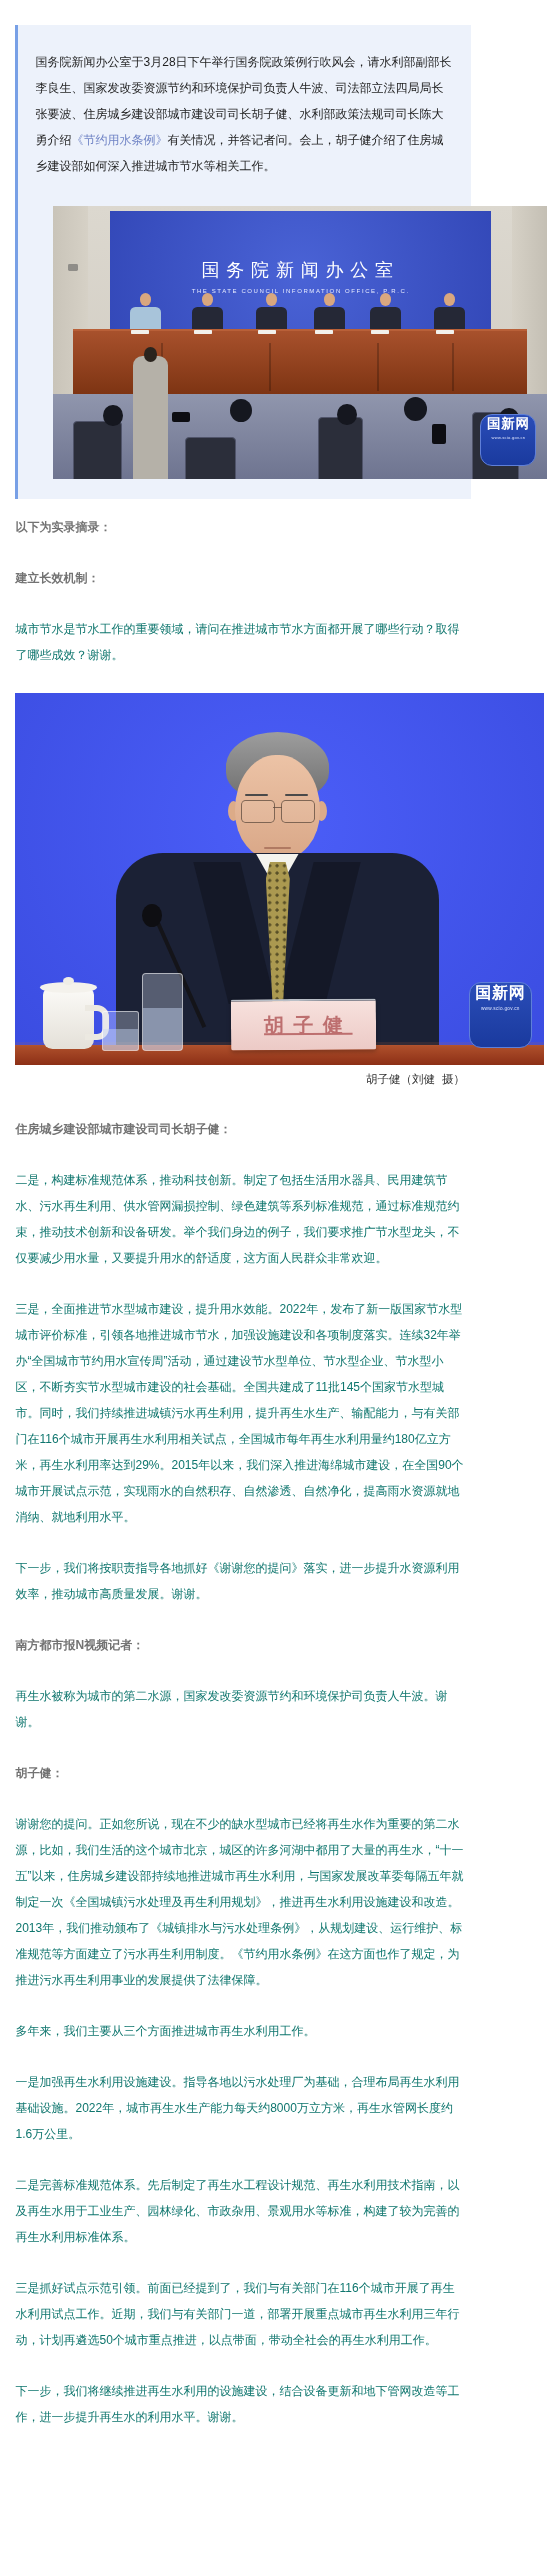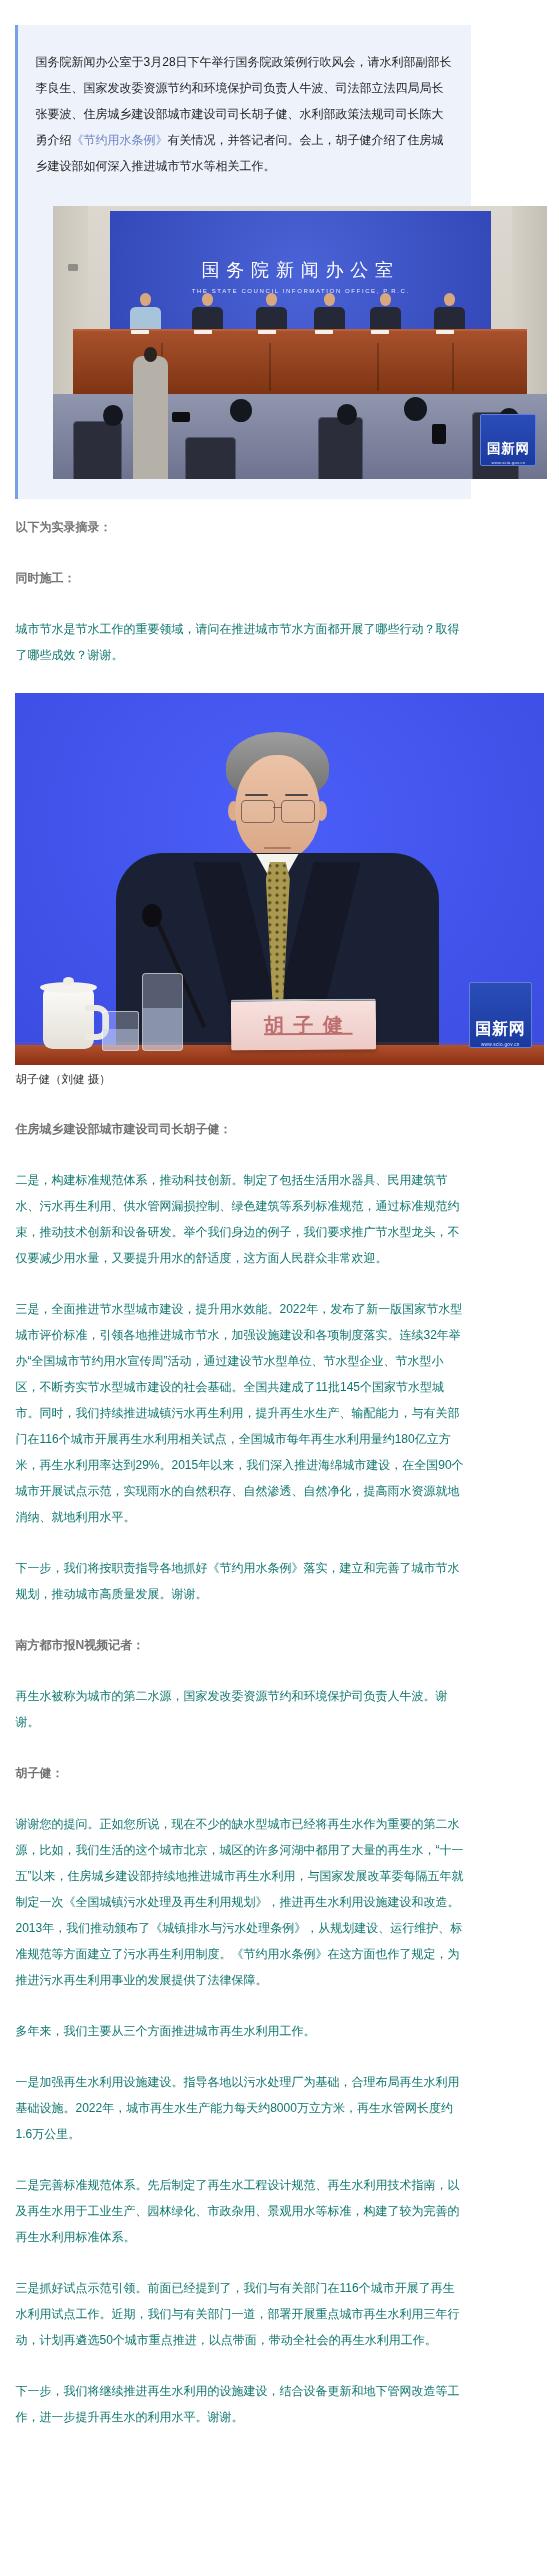--- a/index.html
+++ b/index.html
@@ -36,22 +36,22 @@
   .official.lady .body{background:#a8c4da;}
   .paper{position:absolute;top:124px;width:17.6px;height:4px;background:#f2f1ec;border-radius:0.7px;}
   .p1-floor{position:absolute;left:0;right:0;top:188px;bottom:0;
             background:linear-gradient(#9096ad,#6e7490);}
   .chair{position:absolute;background:#2b2e3a;border:1.4px solid #50546a;border-radius:4px 4px 1.4px 1.4px;}
   .jhead{position:absolute;background:#15171f;border-radius:50%;}
   .stander{position:absolute;left:80px;top:150px;width:35px;height:123px;background:#b5b1a8;
            border-radius:9.5px 9.5px 0 0;}
   .stander .shead{width:13.5px;height:15px;background:#2a241e;border-radius:50%;margin:-9.5px auto 0;}
   .camera{position:absolute;width:17.6px;height:10.8px;background:#0d0d12;border-radius:2px;}
-  .scio-logo{position:absolute;display:flex;flex-direction:column;align-items:center;justify-content:flex-end;
-             background:linear-gradient(#2a4db8,#1a3a9e);border:0.7px solid #5f7fd8;border-radius:2px;
+  .scio-logo{position:absolute;display:flex;flex-direction:column;align-items:center;justify-content:flex-start;
+             background:linear-gradient(#2a4db8,#1a3a9e);border:0.7px solid #5f7fd8;border-radius:12px;
              color:#fff;}
   .scio-logo .nm{font-weight:700;}
   .scio-logo .url{font-size:4px;letter-spacing:0.3px;margin-top:2px;color:#dfe6ff;}
   .photo1 .scio-logo{right:10.8px;bottom:13.5px;width:54px;height:50px;}
   .photo1 .scio-logo .nm{font-size:13.5px;letter-spacing:0.7px;}
 
   
   .photo2{position:relative;width:529px;height:372px;margin-left:-0.7px;overflow:hidden;
           background:radial-gradient(ellipse at 50% 35%,#4b5ef8,#3a4ce0);}
   .hair{position:absolute;left:211px;top:39px;width:103px;height:68px;border-radius:52% 52% 42% 42%;
@@ -96,21 +96,21 @@
   .cup .handle{position:absolute;right:-15px;top:17.6px;width:17.6px;height:23px;border:6px solid #ece9e1;
                border-left:none;border-radius:0 12px 12px 0;}
   .glass{position:absolute;background:rgba(225,233,252,.30);border:1.4px solid rgba(255,255,255,.55);}
   .glass.short{left:87px;top:318px;width:35px;height:38px;border-radius:2.7px;}
   .glass.tall{left:127px;top:280px;width:39px;height:76px;border-radius:4px;}
   .glass .water{position:absolute;left:0;right:0;bottom:0;height:55%;background:rgba(200,215,245,.45);}
   .photo2 .scio-logo{right:12px;bottom:17px;width:61px;height:64px;}
   .photo2 .scio-logo .nm{font-size:16px;letter-spacing:0.7px;}
   .photo2 .scio-logo .url{font-size:4.7px;}
 
-  .caption{text-align:left;font-size:11.5px;color:#333;line-height:19px;margin:5.4px 0 27px;}
+  .caption{text-align:right;font-size:11.5px;color:#333;line-height:19px;margin:5.4px 0 27px;font-family:Liberation Mono, monospace;}
 </style>
 </head>
 <body>
 
 <div class="page">
 
   <div class="intro-box">
     <p><span>国务院新闻办公室于3月28日下午举行国务院政策例行吹风会，请水利部副部长李良生、国家发改委资源节约和环境保护司负责人牛波、司法部立法四局局长张要波、住房城乡建设部城市建设司司长胡子健、水利部政策法规司司长陈大勇介绍</span><a class="law-link">《节约用水条例》</a><span>有关情况，并答记者问。会上，胡子健介绍了住房城乡建设部如何深入推进城市节水等相关工作。</span></p>
 
     <div class="photo1">
@@ -181,21 +181,21 @@
         <span class="nm">国新网</span>
         <span class="url">www.scio.gov.cn</span>
       </div>
     </div>
   </div>
 
   <div class="content">
 
     <div class="h">以下为实录摘录：</div>
 
-    <div class="h">同时施工：</div>
+    <div class="h">建立长效机制：</div>
     <p class="t">城市节水是节水工作的重要领域，请问在推进城市节水方面都开展了哪些行动？取得了哪些成效？谢谢。</p>
 
     <div class="photo2">
       <div class="hair"></div>
       <div class="ear l"></div>
       <div class="ear r"></div>
       <div class="face"></div>
       <div class="brow l"></div>
       <div class="brow r"></div>
       <div class="glasses l"></div>
@@ -228,21 +228,21 @@
       <div class="scio-logo">
         <span class="nm">国新网</span>
         <span class="url">www.scio.gov.cn</span>
       </div>
     </div>
     <div class="caption">胡子健（刘健 摄）</div>
 
     <div class="h">住房城乡建设部城市建设司司长胡子健：</div>
     <p class="t">二是，构建标准规范体系，推动科技创新。制定了包括生活用水器具、民用建筑节水、污水再生利用、供水管网漏损控制、绿色建筑等系列标准规范，通过标准规范约束，推动技术创新和设备研发。举个我们身边的例子，我们要求推广节水型龙头，不仅要减少用水量，又要提升用水的舒适度，这方面人民群众非常欢迎。</p>
     <p class="t">三是，全面推进节水型城市建设，提升用水效能。2022年，发布了新一版国家节水型城市评价标准，引领各地推进城市节水，加强设施建设和各项制度落实。连续32年举办“全国城市节约用水宣传周”活动，通过建设节水型单位、节水型企业、节水型小区，不断夯实节水型城市建设的社会基础。全国共建成了11批145个国家节水型城市。同时，我们持续推进城镇污水再生利用，提升再生水生产、输配能力，与有关部门在116个城市开展再生水利用相关试点，全国城市每年再生水利用量约180亿立方米，再生水利用率达到29%。2015年以来，我们深入推进海绵城市建设，在全国90个城市开展试点示范，实现雨水的自然积存、自然渗透、自然净化，提高雨水资源就地消纳、就地利用水平。</p>
-    <p class="t">下一步，我们将按职责指导各地抓好《节约用水条例》落实，建立和完善了城市节水规划，推动城市高质量发展。谢谢。</p>
+    <p class="t">下一步，我们将按职责指导各地抓好《谢谢您的提问》落实，进一步提升水资源利用效率，推动城市高质量发展。谢谢。</p>
 
     <div class="h">南方都市报N视频记者：</div>
     <p class="t">再生水被称为城市的第二水源，国家发改委资源节约和环境保护司负责人牛波。谢谢。</p>
 
     <div class="h">胡子健：</div>
     <p class="t">谢谢您的提问。正如您所说，现在不少的缺水型城市已经将再生水作为重要的第二水源，比如，我们生活的这个城市北京，城区的许多河湖中都用了大量的再生水，“十一五”以来，住房城乡建设部持续地推进城市再生水利用，与国家发展改革委每隔五年就制定一次《全国城镇污水处理及再生利用规划》，推进再生水利用设施建设和改造。2013年，我们推动颁布了《城镇排水与污水处理条例》，从规划建设、运行维护、标准规范等方面建立了污水再生利用制度。《节约用水条例》在这方面也作了规定，为推进污水再生利用事业的发展提供了法律保障。</p>
     <p class="t">多年来，我们主要从三个方面推进城市再生水利用工作。</p>
     <p class="t">一是加强再生水利用设施建设。指导各地以污水处理厂为基础，合理布局再生水利用基础设施。2022年，城市再生水生产能力每天约8000万立方米，再生水管网长度约1.6万公里。</p>
     <p class="t">二是完善标准规范体系。先后制定了再生水工程设计规范、再生水利用技术指南，以及再生水用于工业生产、园林绿化、市政杂用、景观用水等标准，构建了较为完善的再生水利用标准体系。</p>
     <p class="t">三是抓好试点示范引领。前面已经提到了，我们与有关部门在116个城市开展了再生水利用试点工作。近期，我们与有关部门一道，部署开展重点城市再生水利用三年行动，计划再遴选50个城市重点推进，以点带面，带动全社会的再生水利用工作。</p>

